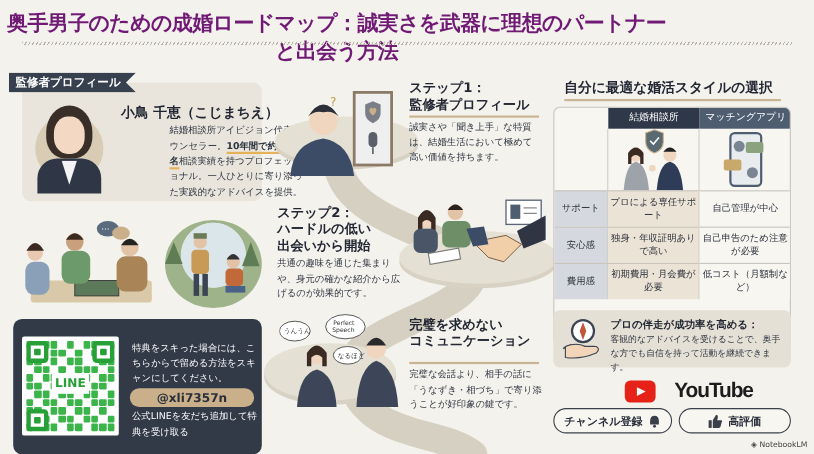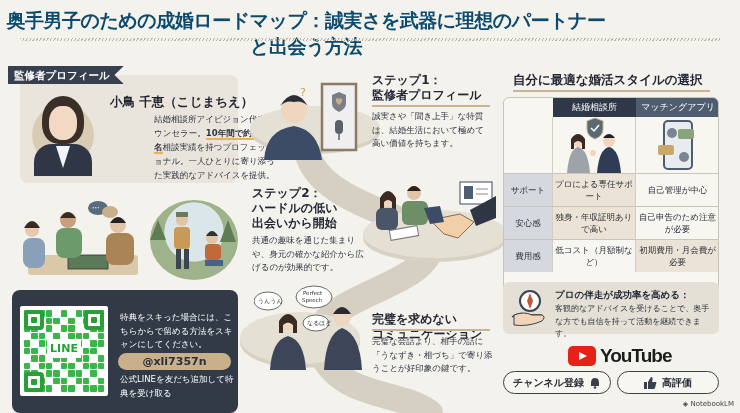--- a/index.html
+++ b/index.html
@@ -5,21 +5,21 @@
   * { box-sizing: border-box; margin: 0; padding: 0; }
   html, body { width: 740px; height: 413px; overflow: hidden; }
   body {
     background: #f4f2ec;
     font-family: "DejaVu Sans", "Liberation Sans", sans-serif;
     color: #2a2f3a;
     position: relative;
   }
   .title {
     position: absolute; left: 0; top: 8px; width: 612px;
-    text-align: center; font-size: 19px; font-weight: bold; color: #0c4a6e;
+    text-align: center; font-size: 19px; font-weight: bold; color: #701a75;
     letter-spacing: -0.5px;
   }
   .title-rule {
     position: absolute; left: 20px; top: 38px; width: 700px; height: 3px;
     background: repeating-linear-gradient(120deg, #b9b4a8 0 1px, transparent 1px 3px);
   }
 
   
   .profile-card {
     position: absolute; left: 20px; top: 75px; width: 218px; height: 108px;
@@ -100,21 +100,21 @@
   .cmp-cell.a { background: #ebe3d5; }
   .cmp-cell.b { background: #f7f6f1; }
 
   .tip-card {
     position: absolute; left: 503px; top: 282px; width: 216px; height: 52px;
     background: #e5e0d5; border-radius: 6px;
   }
   .tip-title { position: absolute; left: 555px; top: 289px; font-size: 9.5px; font-weight: bold; color: #222733; }
   .tip-desc { position: absolute; left: 555px; top: 303px; width: 160px; font-size: 8px; line-height: 12.5px; color: #2e3440; }
 
-  .yt-logo { position: absolute; left: 568px; top: 345px; display: flex; align-items: center; gap: 4px; }
+  .yt-logo { position: absolute; left: 568px; top: 345px; display: flex; align-items: center; gap: 17px; }
   .yt-play { width: 28px; height: 20px; background: #e62117; border-radius: 5px; position: relative; }
   .yt-play::after { content: ""; position: absolute; left: 11px; top: 6px; border-left: 8px solid #fff; border-top: 4px solid transparent; border-bottom: 4px solid transparent; }
   .yt-text { font-family: "Liberation Sans", sans-serif; font-size: 19px; font-weight: bold; color: #1c1c1c; letter-spacing: -1px; }
 
   .pill-btn {
     position: absolute; top: 371px; height: 23px; border: 1.5px solid #3a3f4a; border-radius: 12px;
     background: #f7f6f1; font-size: 10px; font-weight: bold; color: #2a2f3a;
     display: flex; align-items: center; justify-content: center; gap: 5px; text-align: center;
   }
   .watermark { position: absolute; right: 6px; top: 400px; font-size: 7px; color: #444; }
@@ -362,21 +362,21 @@
     <text x="48" y="17" font-size="5.5" fill="#333">Speech</text>
   <ellipse cx="62" cy="38" rx="13" ry="8" fill="#fff" stroke="#444" stroke-width="0.8"></ellipse>
   <text x="53" y="40" font-size="6" fill="#333">なるほど</text>
   <circle cx="34" cy="38" r="8" fill="#f0d6bf"></circle>
     <path d="M25 36 q9 -14 18 0 v12 h-4 v-8 q-5 -5 -10 0 v8 h-4z" fill="#3a2a22"></path>
   <path d="M16 85 q2 -30 18 -34 q16 4 18 34z" fill="#3c4658"></path>
   <circle cx="88" cy="32" r="9" fill="#f0d6bf"></circle>
     <path d="M79 29 q9 -14 18 0" fill="#2a2a2e"></path>
   <path d="M70 85 q2 -36 18 -42 q18 6 20 42z" fill="#3c4658"></path>
 </svg>
-<div class="step-title" style="left:372px; top:312px;">
+<div class="step-title" style="left:372px; top:288px;">
     <div>完璧を求めない</div>
     <div>コミュニケーション</div>
   </div>
 <div class="step-underline" style="left:372px; top:329px; width:118px;"></div>
 <div class="step-desc" style="left:372px; top:335px; width:122px;">完璧な会話より、相手の話に「うなずき・相づち」で寄り添うことが好印象の鍵です。</div>
 
 <div class="cmp-title">自分に最適な婚活スタイルの選択</div>
 <div class="cmp-title-ul"></div>
 <div class="cmp-table">
   <div class="cmp-grid">
@@ -410,22 +410,22 @@
 
     <div class="cmp-cell lbl">サポート</div>
     <div class="cmp-cell a">プロによる専任サポート</div>
     <div class="cmp-cell b">自己管理が中心</div>
 
     <div class="cmp-cell lbl">安心感</div>
     <div class="cmp-cell a">独身・年収証明ありで高い</div>
     <div class="cmp-cell b">自己申告のため注意が必要</div>
 
     <div class="cmp-cell lbl">費用感</div>
+    <div class="cmp-cell a">初期費用・月会費が必要</div>
     <div class="cmp-cell b">低コスト（月額制など）</div>
-    <div class="cmp-cell a">初期費用・月会費が必要</div>
   </div>
 </div>
 
 <div class="tip-card"></div>
 <svg style="position:absolute; left:510px; top:287px; width:40px; height:40px;" viewBox="0 0 40 40">
   <circle cx="20" cy="14" r="10" fill="#fff" stroke="#3a4452" stroke-width="2"></circle>
   <path d="M20 6 l3 8 l-3 8 l-3 -8z" fill="#c2563a"></path>
   <path d="M2 30 q8 -6 16 -2 h12 q4 0 2 4 h-14 M4 36 q12 2 30 -6" fill="none" stroke="#3a4452" stroke-width="1.5"></path>
   <path d="M4 28 q10 -4 18 0 h10 q4 2 0 6 q-14 6 -28 4z" fill="#f2d4b8" stroke="#3a4452" stroke-width="1"></path>
 </svg>

